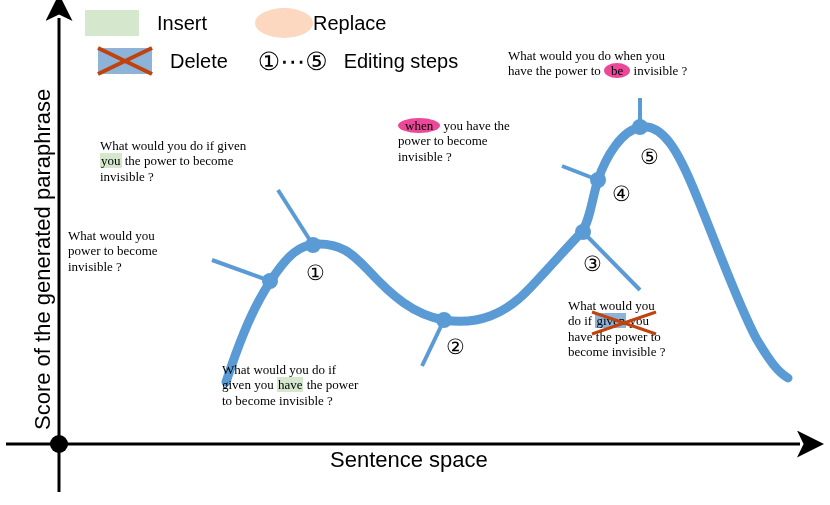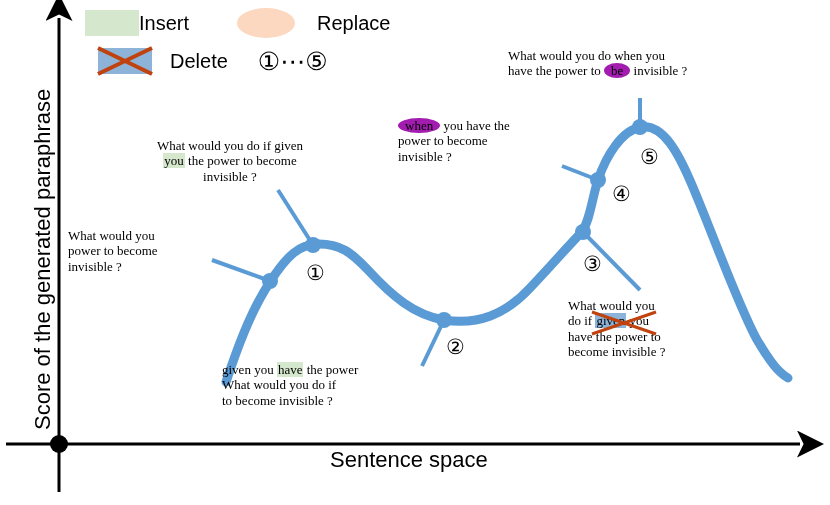--- a/index.html
+++ b/index.html
@@ -103,21 +103,21 @@
     font-size: 13px;
     line-height: 1.18;
     color: #000;
     font-family: Liberation Serif, serif;
   }
   .hl-insert {
     background: #d5e8cd;
     padding: 0 1px;
   }
   .hl-replace {
-    background: #a21caf;
+    background: #ec4899;
     border-radius: 50%;
     padding: 0 7px;
   }
   .hl-delete {
     position: relative;
     background: #8db4d8;
     padding: 0 1px;
   }
   .hl-delete svg {
     position: absolute;
@@ -167,65 +167,66 @@
     <line x1="640" y1="127" x2="640" y2="98" stroke="#5b9bd5" stroke-width="4"></line>
   </svg>
 
   <div class="axis-label" id="y-axis-label">Score of the generated  paraphrase</div>
   <div class="axis-label" id="x-axis-label">Sentence space</div>
 
   <div id="legend">
     <div class="legend-row" style="left:0; top:0;">
       <div class="legend-entry">
         <span class="swatch-insert"></span>
-        <span class="legend-text" style="text-align:center;">Insert</span>
+        <span class="legend-text" style="margin-left:18px;text-align:center;">Insert</span>
       </div>
       <div class="legend-entry" style="margin-left:48px;">
         <span class="swatch-replace"></span>
-        <span class="legend-text" style="margin-left:22px;">Replace</span>
+        <span class="legend-text" style="">Replace</span>
       </div>
     </div>
 
     <div class="legend-row" style="left:0; top:38px;margin-left:13px;">
       <div class="legend-entry">
         <span class="swatch-delete">
           <svg width="60" height="32" viewBox="0 0 60 32">
             <line x1="3" y1="3" x2="57" y2="29" stroke="#c0430f" stroke-width="4"></line>
             <line x1="57" y1="3" x2="3" y2="29" stroke="#c0430f" stroke-width="4"></line>
           </svg>
         </span>
         <span class="legend-text" style="margin-left:18px;">Delete</span>
       </div>
       <div class="legend-entry" style="margin-left:30px;">
         <span class="swatch-steps">①⋯⑤</span>
+        <span class="legend-text" style="margin-left:16px;">Editing steps</span>
       </div>
     </div>
   </div>
 
   <div class="step-marker" style="left:306px; top:262px;">①</div>
   <div class="step-marker" style="left:446px; top:336px;">②</div>
   <div class="step-marker" style="left:583px; top:253px;">③</div>
   <div class="step-marker" style="left:612px; top:183px;">④</div>
   <div class="step-marker" style="left:640px; top:146px;">⑤</div>
 
   <div class="annot" style="left:68px; top:228px; width:170px;">
     <div>What would you</div>
     <div>power to become</div>
     <div>invisible ?</div>
   </div>
 
-  <div class="annot" style="left:100px; top:138px; width:260px;text-align:center;">
+  <div class="annot" style="left:100px; top:138px; width:260px;">
     <div>What would you do if given</div>
     <div><span class="hl-insert">you</span><span> the power to become</span></div>
     <div>invisible ?</div>
   </div>
 
   <div class="annot" style="left:222px; top:362px; width:280px;">
+    <div>What would you do if</div>
     <div><span>given you </span><span class="hl-insert">have</span><span> the power</span></div>
-    <div>What would you do if</div>
     <div>to become invisible ?</div>
   </div>
 
   <div class="annot" style="left:568px; top:298px; width:215px;">
     <div>What would you</div>
     <div><span>do if </span><span class="hl-delete"><span>given</span><svg width="68" height="28" viewBox="0 0 68 28">
             <line x1="2" y1="3" x2="66" y2="25" stroke="#c0430f" stroke-width="3"></line>
             <line x1="66" y1="3" x2="2" y2="25" stroke="#c0430f" stroke-width="3"></line>
           </svg></span><span> you</span></div>
     <div>have the power to</div>

